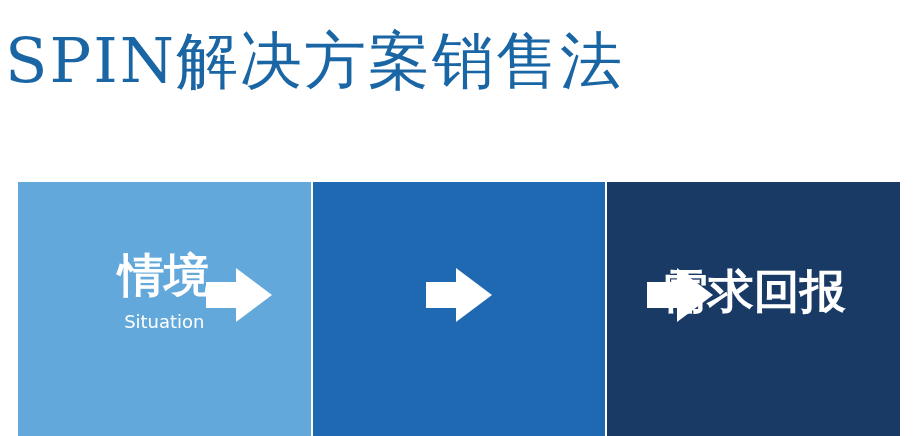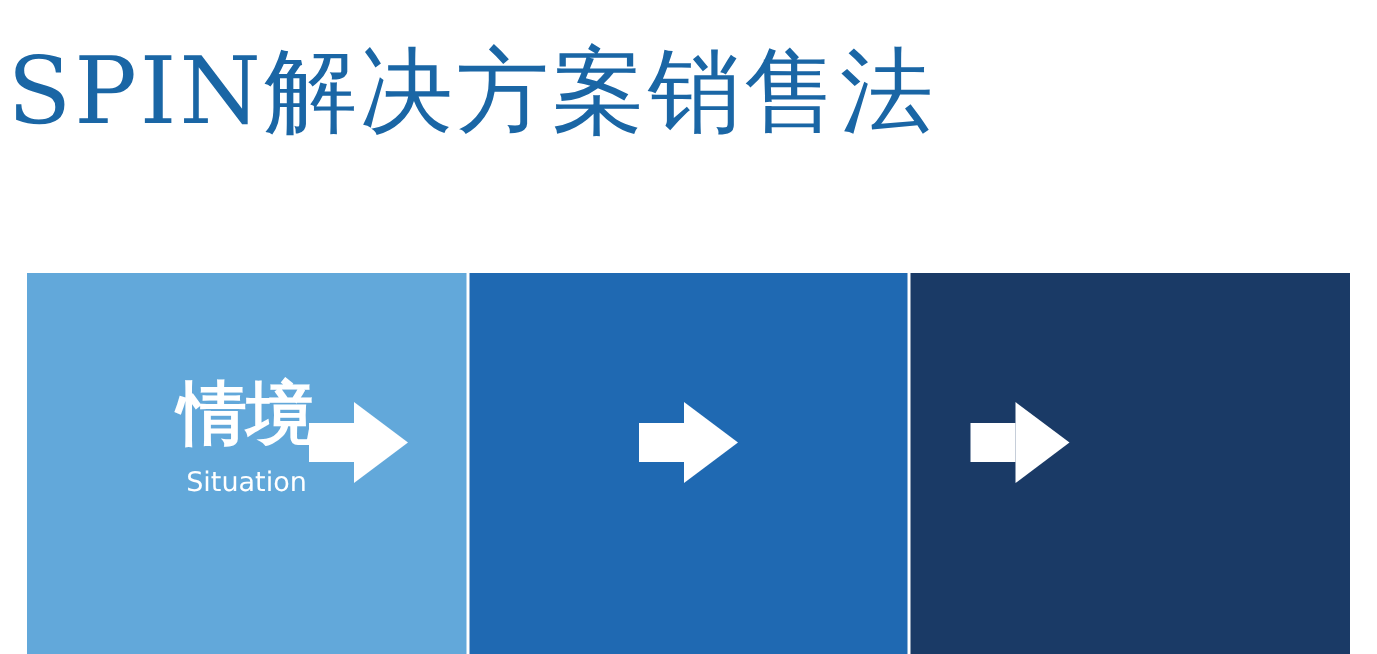--- a/index.html
+++ b/index.html
@@ -105,20 +105,21 @@
     </div>
 
 
     <div class="step" style="background-color: rgb(31, 105, 178);">
       <div class="step-inner">
       </div>
     </div>
 
     <div class="step" style="background-color: rgb(26, 58, 102);">
       <div class="step-inner">
+        <div class="step-cn">需求回报</div>
       </div>
     </div>
 
     <div class="arrow arrow-1">
       <span class="arrow-bar" style="background-color: rgb(255, 255, 255);"></span>
       <span class="arrow-head" style="border-left-color: rgb(255, 255, 255);"></span>
     </div>
 
     <div class="arrow arrow-2">
       <span class="arrow-bar" style="background-color: rgb(255, 255, 255);"></span>

